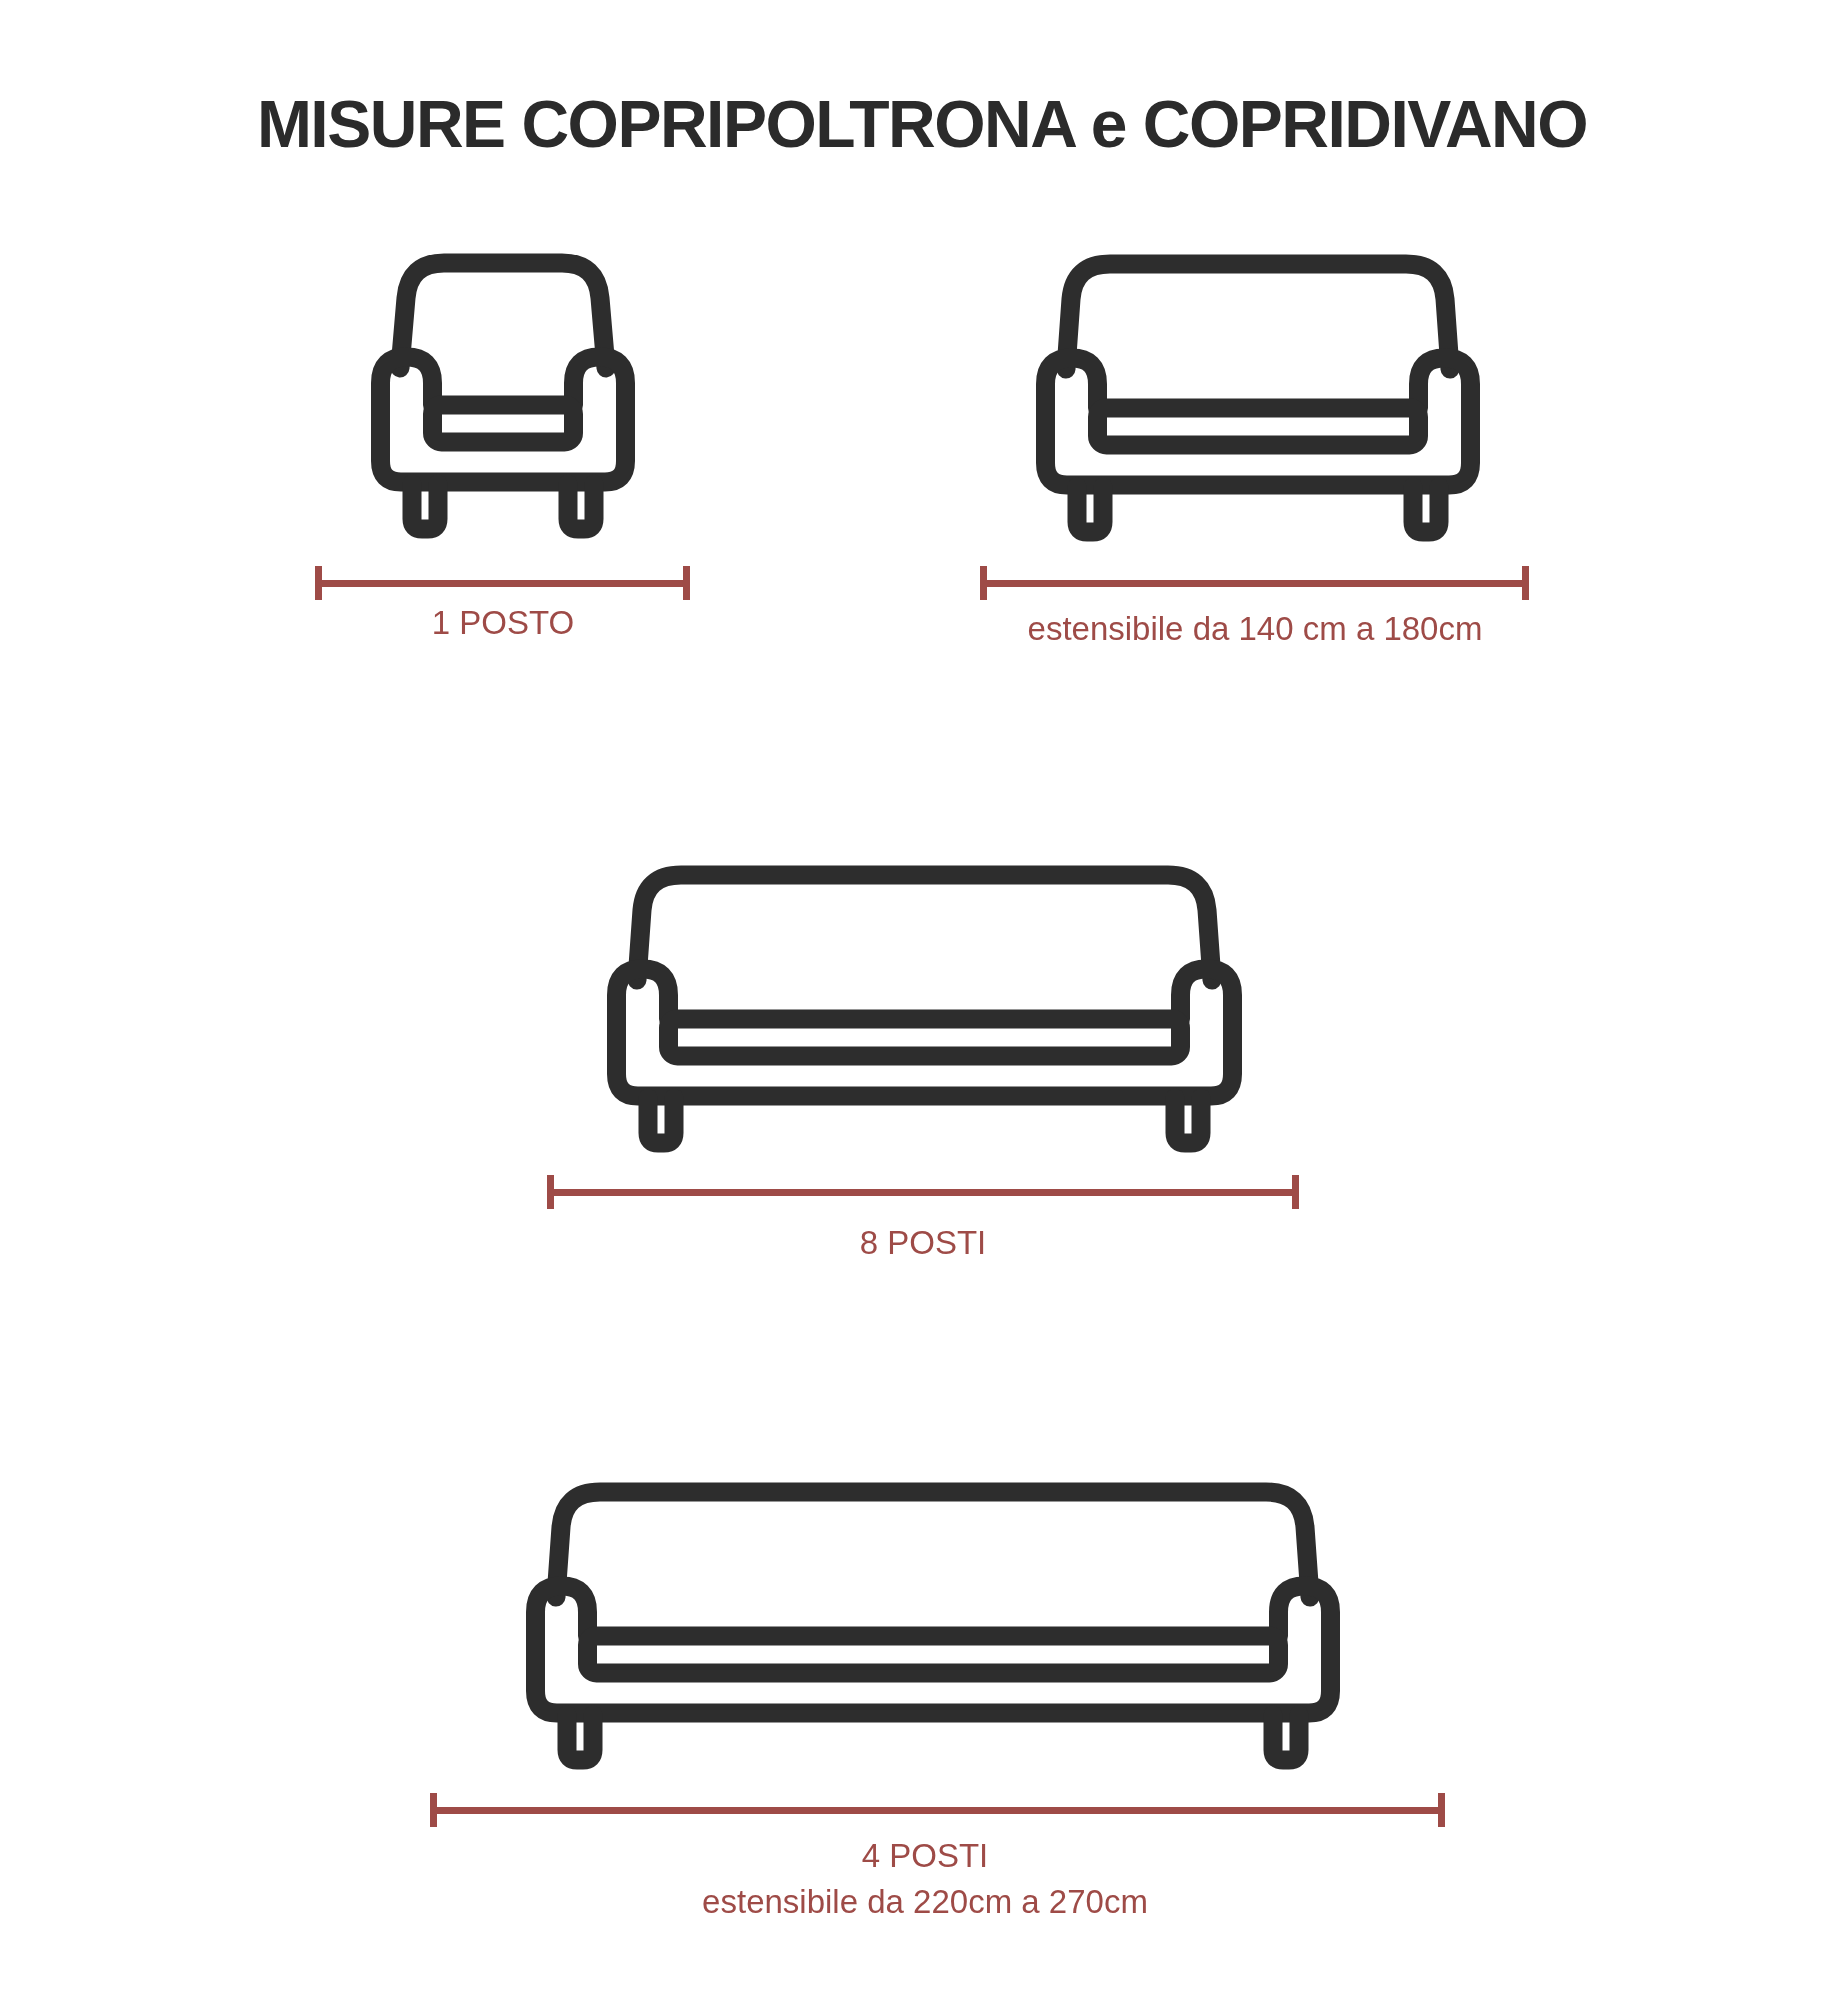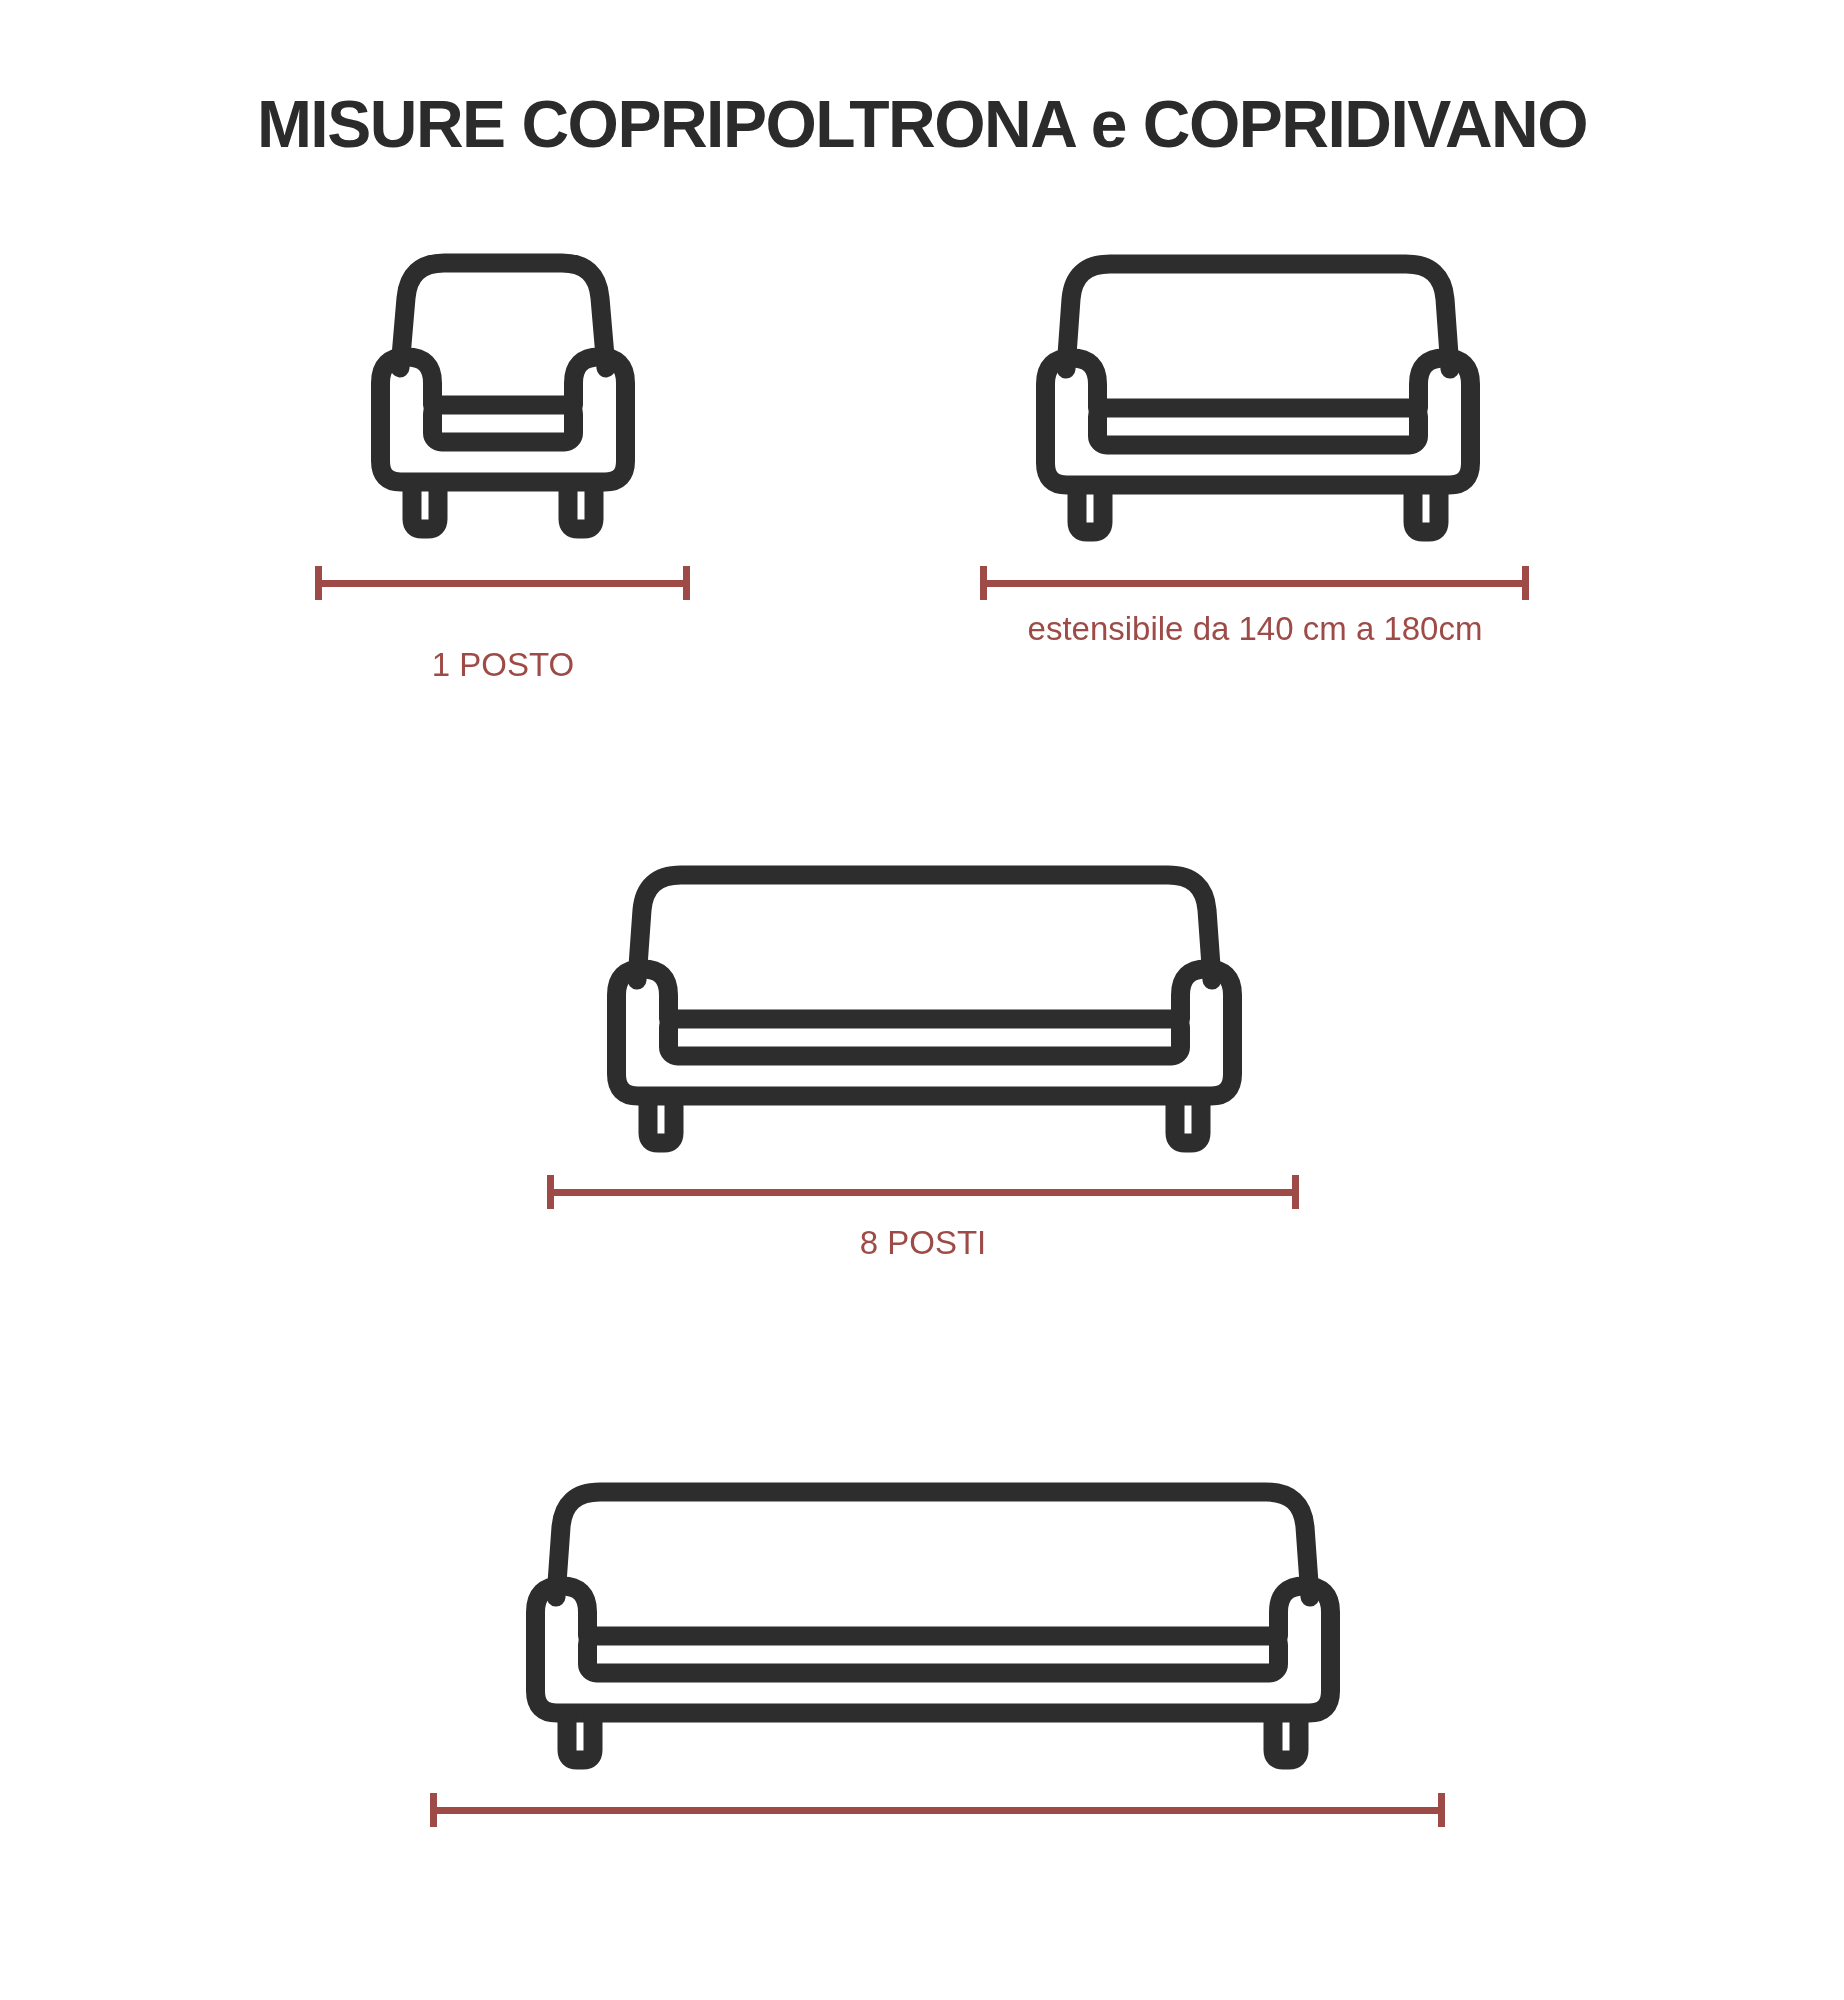--- a/index.html
+++ b/index.html
@@ -121,23 +121,27 @@
     <div class="cap"></div>
     <div class="bar"></div>
     <div class="cap"></div>
   </div>
   <div class="dim" style="left:430px; top:1793px; width:1015px;">
     <div class="cap"></div>
     <div class="bar"></div>
     <div class="cap"></div>
   </div>
 
-  <div class="label-group" style="left:193px; top:642px;">
+  <div class="label-group" style="left:193px; top:600px;">
     <div class="seats">1 POSTO</div>
   </div>
   <div class="label-group" style="left:945px; top:606px;">
     <div class="range">estensibile da 140 cm a 180cm</div>
   </div>
   <div class="label-group" style="left:613px; top:1220px;">
     <div class="seats">8 POSTI</div>
   </div>
+  <div class="label-group" style="left:615px; top:1833px;">
+    <div class="seats">4 POSTI</div>
+    <div class="range">estensibile da 220cm a 270cm</div>
+  </div>
 
 </div>
 
 </body></html>

